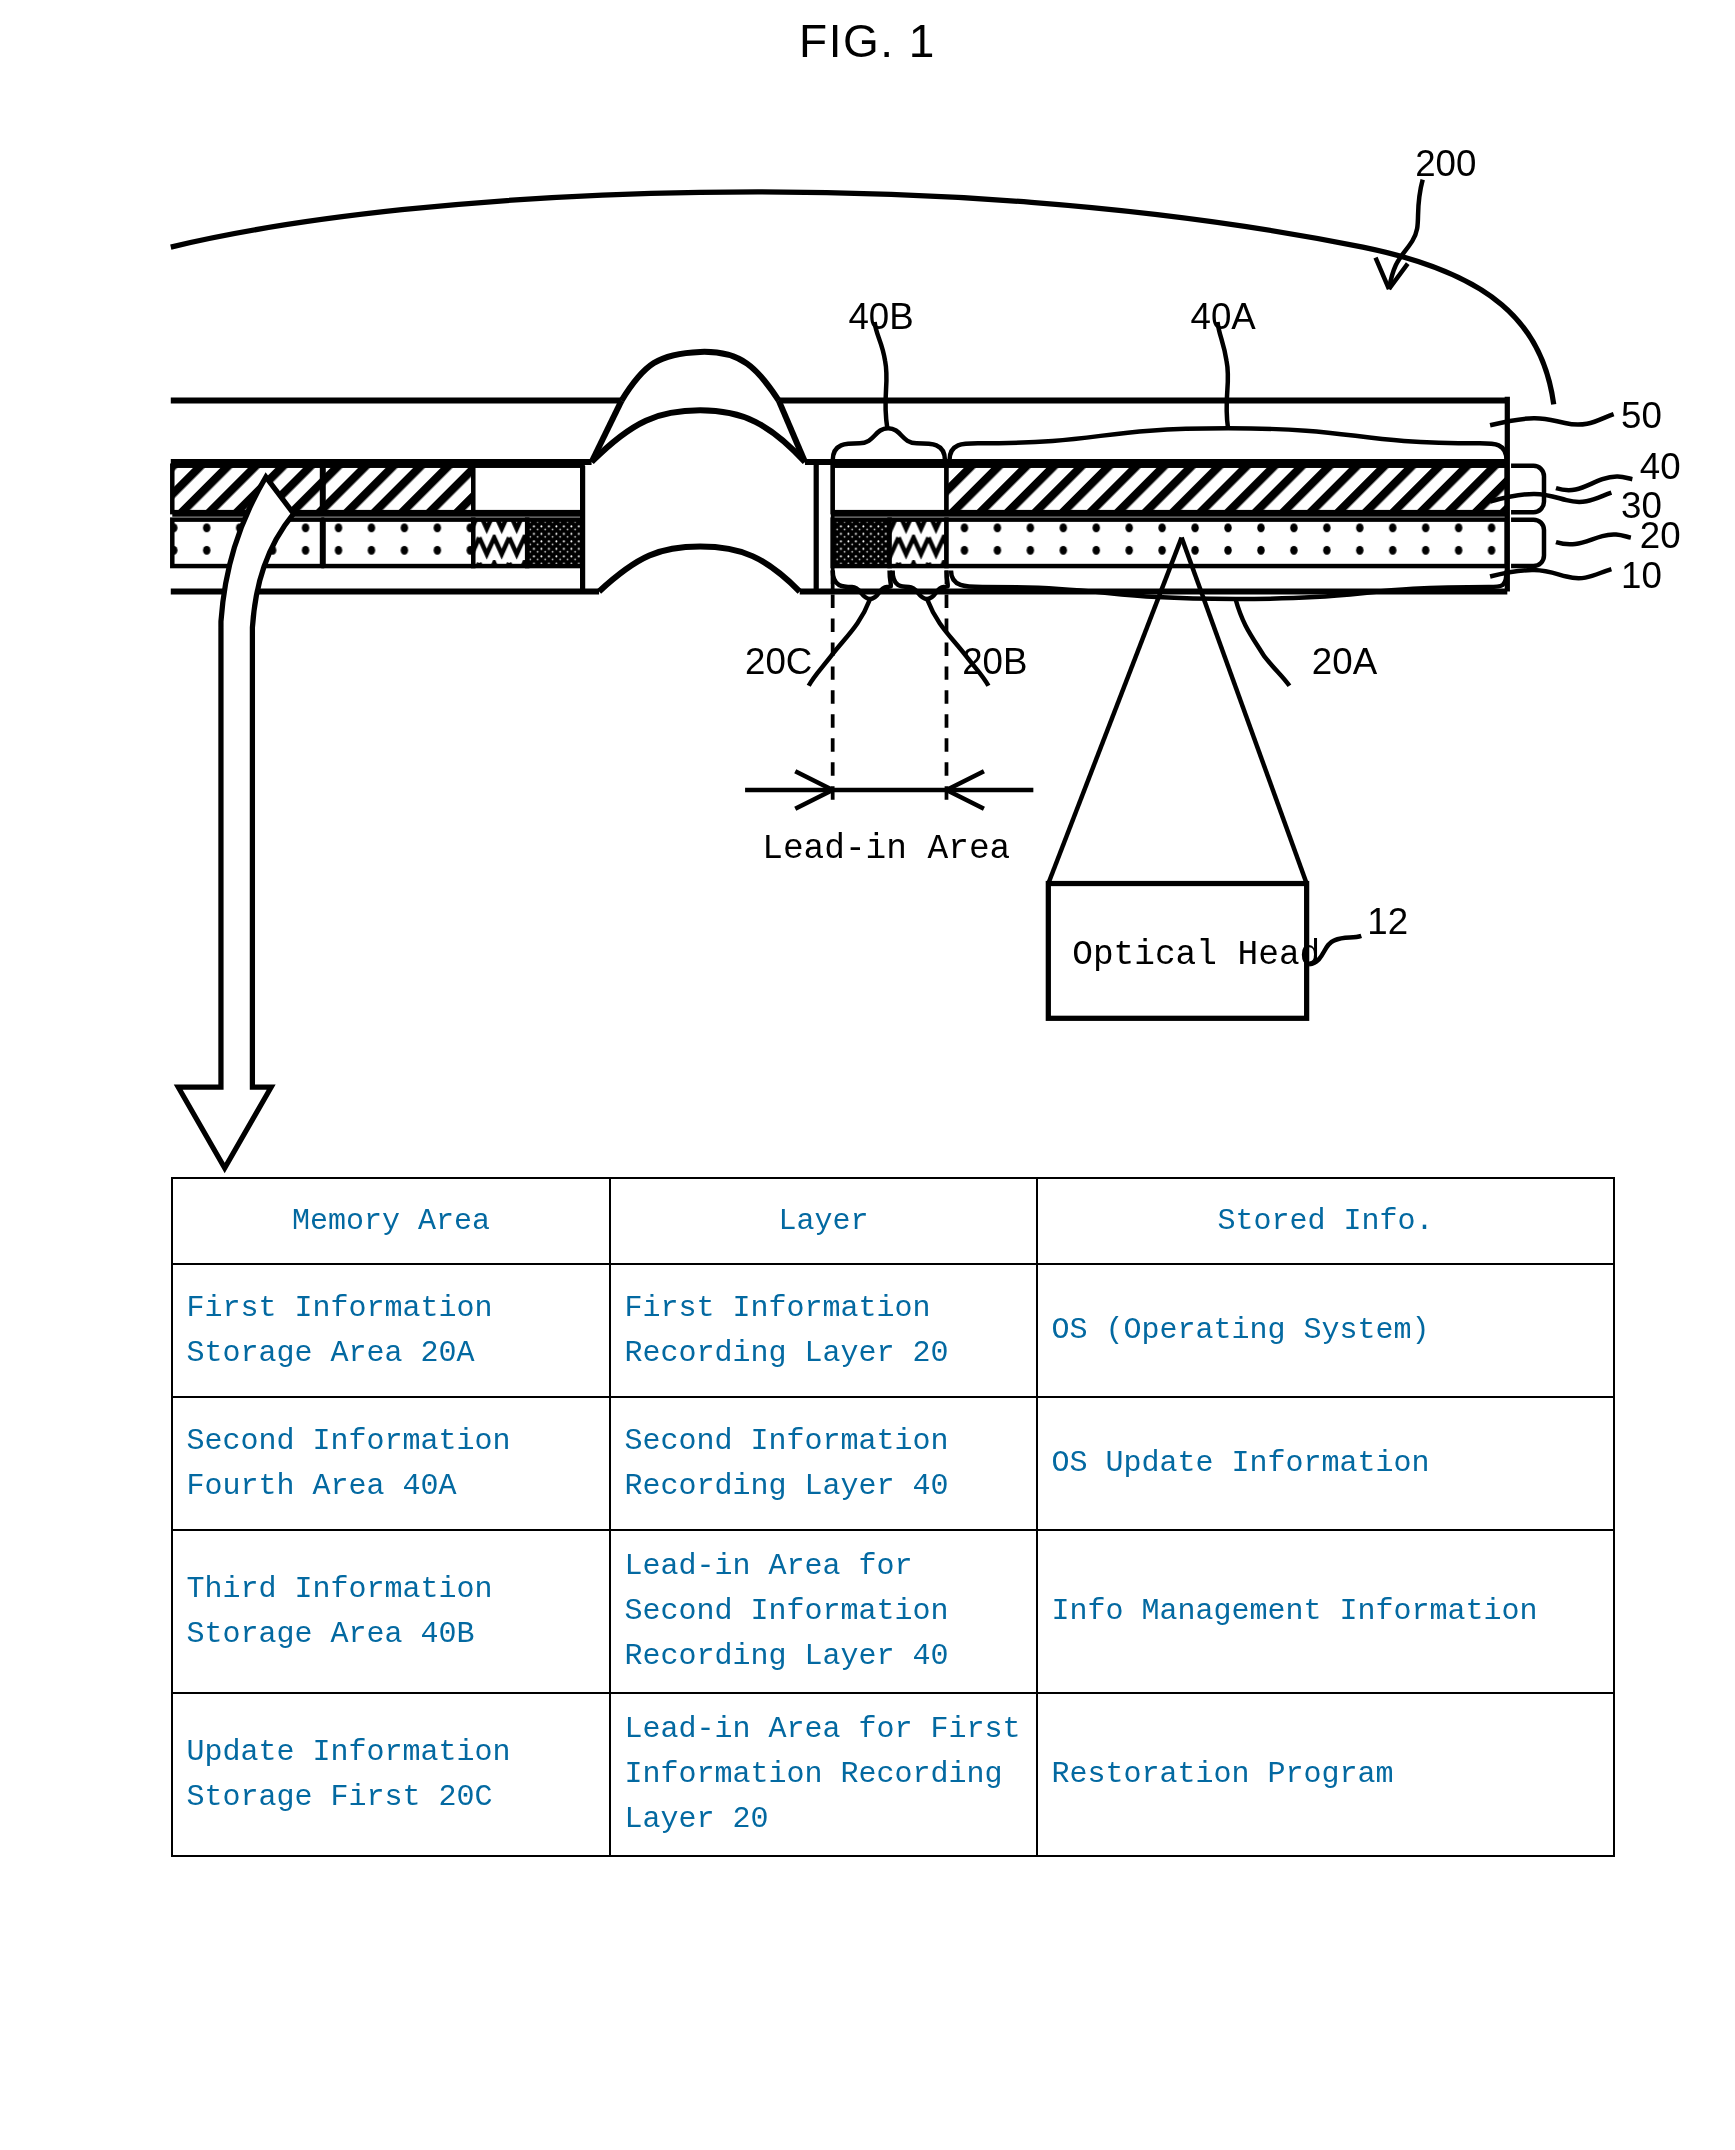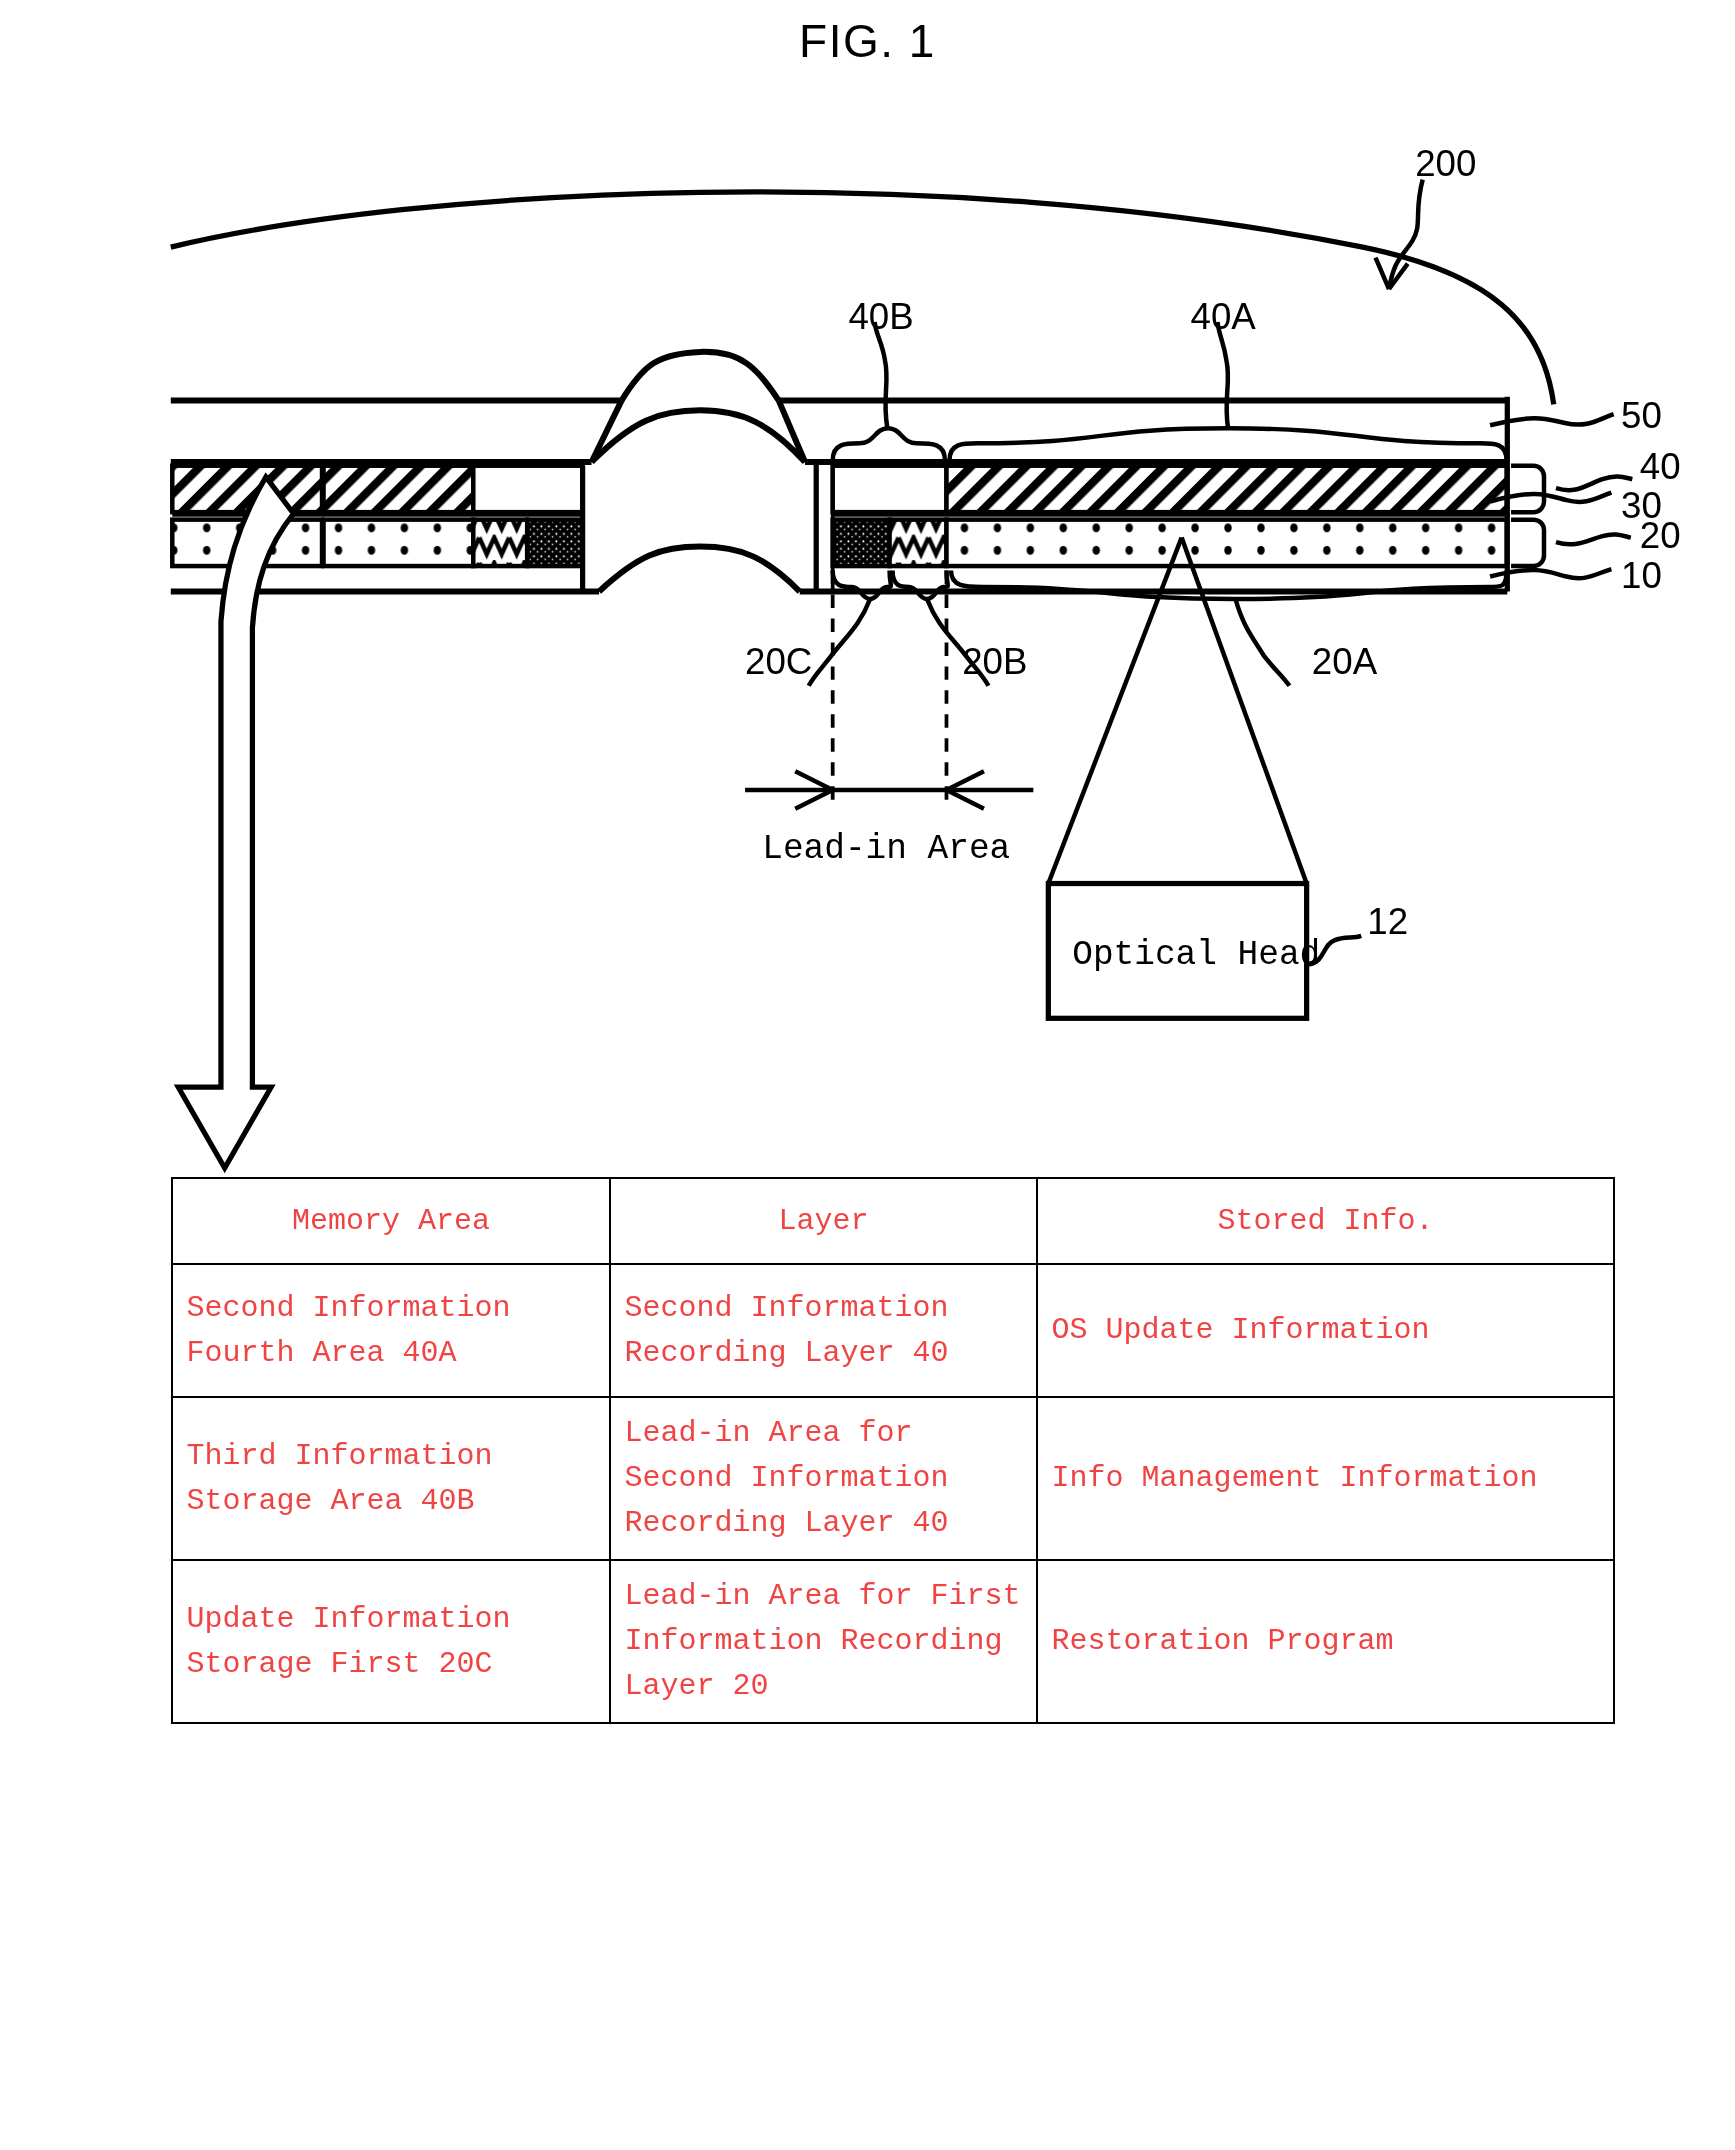--- a/index.html
+++ b/index.html
@@ -64,21 +64,21 @@
     table-layout: fixed;
   }
   table.info-table td, table.info-table th {
     border: 2.2px solid #000;
     padding: 0 13.5px;
     font-family: "Liberation Mono", "DejaVu Sans Mono", monospace;
     font-size: 30px;
     line-height: 1.5;
     font-weight: normal;
     vertical-align: middle;
-    color: #ef4444;
+    color: #0369a1;
   }
   table.info-table th {
     text-align: center;
     height: 82px;
   }
   table.info-table td {
     text-align: left;
   }
   col.c-area   { width: 438px; }
   col.c-layer  { width: 427px; }
@@ -289,20 +289,33 @@
       <thead>
         <tr class="r-head">
           <th>Memory Area</th>
           <th>Layer</th>
           <th>Stored Info.</th>
         </tr>
       </thead>
       <tbody>
         <tr class="r-body">
           <td>
+            <span class="cell-line">First Information</span>
+            <span class="cell-line">Storage Area 20A</span>
+          </td>
+          <td>
+            <span class="cell-line">First Information</span>
+            <span class="cell-line">Recording Layer 20</span>
+          </td>
+          <td>
+            <span class="cell-line">OS (Operating System)</span>
+          </td>
+        </tr>
+        <tr class="r-body">
+          <td>
             <span class="cell-line">Second Information</span>
             <span class="cell-line">Fourth Area 40A</span>
           </td>
           <td>
             <span class="cell-line">Second Information</span>
             <span class="cell-line">Recording Layer 40</span>
           </td>
           <td>
             <span class="cell-line">OS Update Information</span>
           </td>

